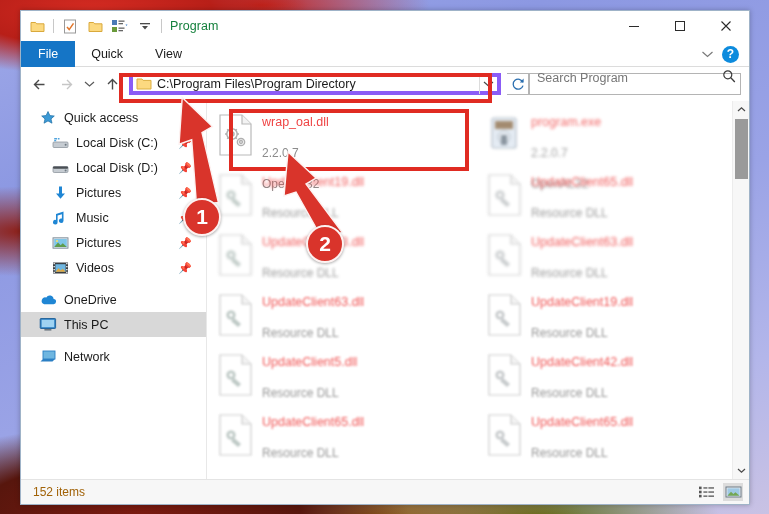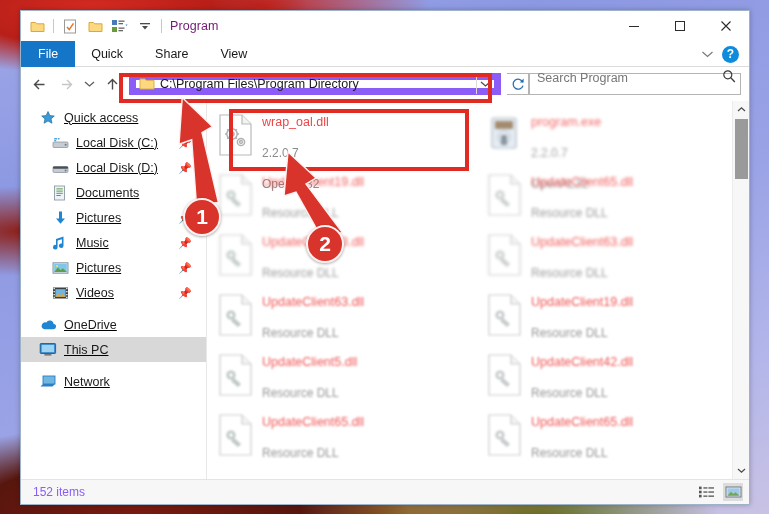--- a/index.html
+++ b/index.html
@@ -37,21 +37,21 @@
     display: flex; align-items: center;
     position: relative; flex: none;
   }
   .qat { display: flex; align-items: center; padding-left: 5px; gap: 3px; }
   .qat-btn {
     width: 22px; height: 22px;
     display: flex; align-items: center; justify-content: center;
   }
   .sep { width: 1px; height: 14px; background: #c8c8c8; margin: 0 2px; }
   .win-title {
-    font-size: 12.5px; color: #701a75; margin-left: 6px;
+    font-size: 12.5px; color: #15803d; margin-left: 6px;
     letter-spacing: .1px;
   }
   .wincontrols {
     position: absolute; right: 0; top: 0;
     display: flex; height: 30px;
   }
   .wc {
     width: 46px; height: 30px;
     display: flex; align-items: center; justify-content: center;
     color: #2b2b2b;
@@ -94,21 +94,21 @@
   .navbtn {
     width: 26px; height: 26px;
     display: flex; align-items: center; justify-content: center;
     color: #5a5a5a;
   }
   .navbtn.disabled { color: #c6c6c6; }
   .navbtn.small { width: 20px; }
   .addrwrap { position: relative; flex: 1 1 auto; margin: 0 6px 0 4px; }
   .addrbar {
     height: 22px; background: #fff;
-    border: 7px solid #8b5cf6;
+    border: 4px solid #8b5cf6;
     display: flex; align-items: center;
     padding-left: 3px;
   }
   .addr-folder {
     width: 16px; height: 14px; flex: none;
     margin-right: 5px; position: relative;
   }
   .addr-text {
     font-size: 12.5px; color: #1a1a1a;
     flex: 1 1 auto; white-space: nowrap; overflow: hidden;
@@ -138,21 +138,21 @@
   }
   .searchbox input {
     border: none; outline: none; flex: 1 1 auto;
     font-size: 12.5px; color: #1a1a1a;
     font-family: "Liberation Sans", sans-serif;
     background: transparent;
   }
   .searchbox input::placeholder { color: #767676; }
 
   
-  .split { flex: 1 1 auto; display: flex; min-height: 0; background:#fff;text-decoration:underline; }
+  .split { flex: 1 1 auto; display: flex; min-height: 0; background:#fff; }
 
   
   .sidebar {
     width: 185px; flex: none;
     background: #ffffff;
     padding-top: 4px;
     overflow: hidden;
     position: relative;
   }
   .nav-item {
@@ -231,21 +231,21 @@
     width: 13px; height: 60px; background: #9a9a9a;
   }
 
   
   .statusbar {
     height: 25px; flex: none;
     background: #f7f7f7;
     border-top: 1px solid #e4e4e4;
     display: flex; align-items: center;
     padding: 0 6px 0 12px;
-    font-size: 12px; color: #8b5cf6;
+    font-size: 12px; color: #a16207;
   }
   .sb-views { margin-left: auto; display: flex; gap: 7px; align-items:center; }
   .sb-view { width: 20px; height: 18px; display:flex; align-items:center; justify-content:center; }
   .sb-view.active { background:#dcdcdc; }
 
   
   .anno { position: absolute; z-index: 60; pointer-events: none; }
   .badge {
     position: absolute; z-index: 61;
     width: 38px; height: 38px; border-radius: 50%;
@@ -318,21 +318,20 @@
         <svg width="12" height="12" viewBox="0 0 12 12">
             <path d="M1.5 1.5l9 9M10.5 1.5l-9 9" stroke="currentColor" stroke-width="1.1"></path>
           </svg>
       </div>
     </div>
   </div>
 
   <div class="ribbon">
     <div class="tab tab-file">File</div>
     <div class="tab">Quick</div>
-    <div class="tab">Share</div>
     <div class="tab">View</div>
     <div class="ribbon-right">
       <div>
         <svg width="13" height="9" viewBox="0 0 13 9">
             <path d="M1.5 2l5 4.5 5-4.5" stroke="#7a7a7a" stroke-width="1.2" fill="none"></path>
           </svg>
       </div>
       <div class="help-btn">?</div>
     </div>
   </div>
@@ -423,32 +422,20 @@
           <svg width="17" height="14" viewBox="0 0 17 14">
               <rect x="1" y="5.5" width="15" height="6" rx="1.2" fill="#c6ccd2" stroke="#8f979e" stroke-width=".8"></rect>
               <rect x="1" y="5.5" width="15" height="2.2" rx="1" fill="#4a4f54"></rect>
               <circle cx="13.6" cy="9.6" r="1" fill="#6f7a83"></circle>
             </svg>
         </span>
         <span>Local Disk (D:)</span>
         <span class="pin">📌</span>
       </div>
 
-      <div class="nav-item indent">
-        <span class="nav-ico">
-          <svg width="14" height="16" viewBox="0 0 14 16">
-              <rect x="1.5" y="1" width="10" height="14" fill="#eef3f7" stroke="#8d9aa5" stroke-width=".9"></rect>
-              <rect x="3.4" y="3.4" width="6.4" height="1" fill="#5f9c4d"></rect>
-              <rect x="3.4" y="5.6" width="6.4" height="1" fill="#5f9c4d"></rect>
-              <rect x="3.4" y="7.8" width="6.4" height="1" fill="#5f9c4d"></rect>
-              <rect x="3.4" y="10" width="4.4" height="1" fill="#5f9c4d"></rect>
-            </svg>
-        </span>
-        <span>Documents</span>
-      </div>
 
       <div class="nav-item indent">
         <span class="nav-ico">
           <svg width="15" height="16" viewBox="0 0 15 16">
               <path d="M6 1.5h3v7h3l-4.5 5.2L3 8.5h3z" fill="#1f86d4"></path>
             </svg>
         </span>
         <span>Pictures</span>
         <span class="pin">📌</span>
       </div>

